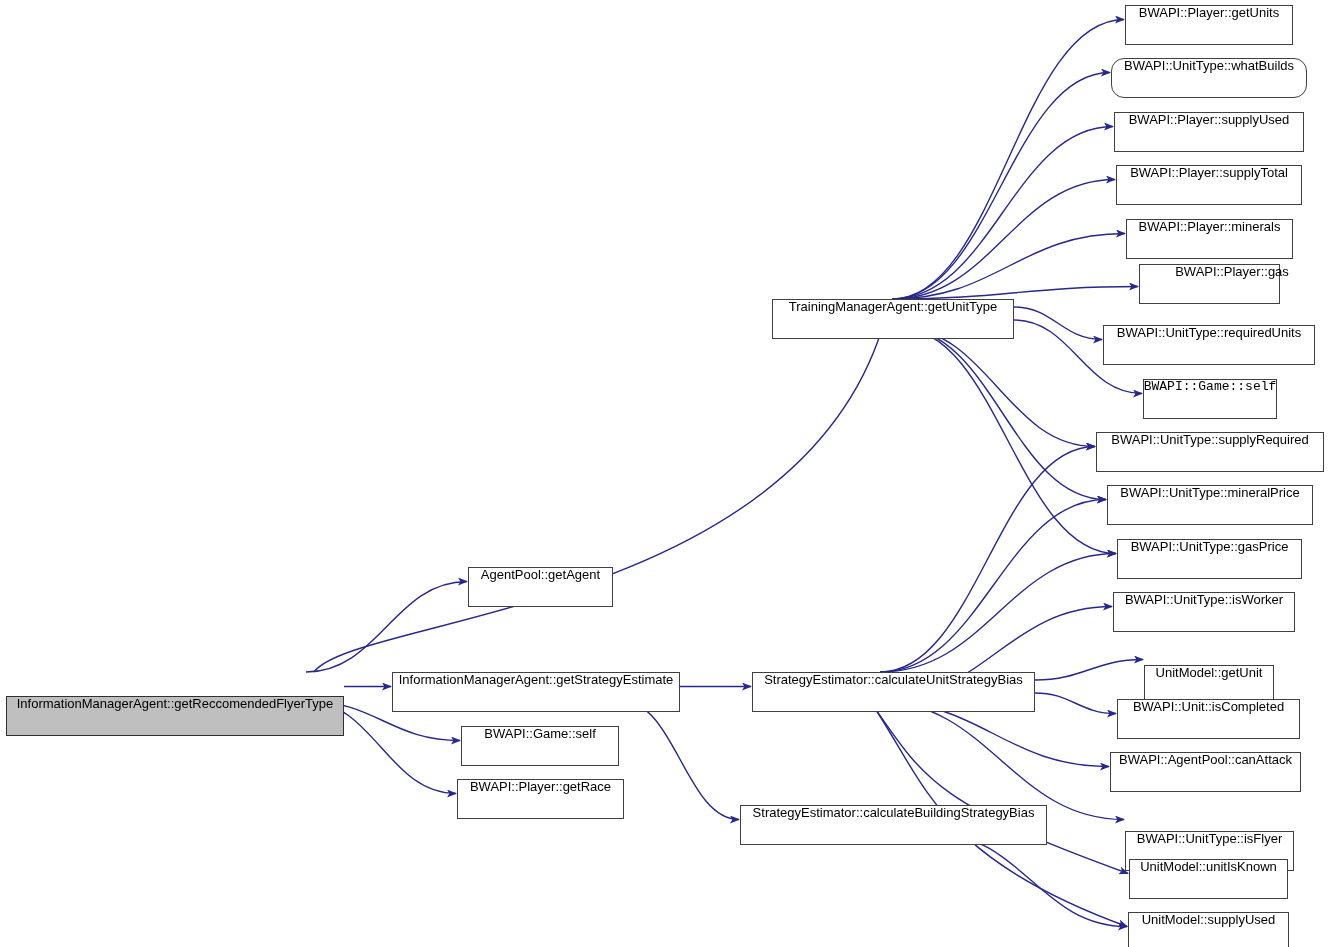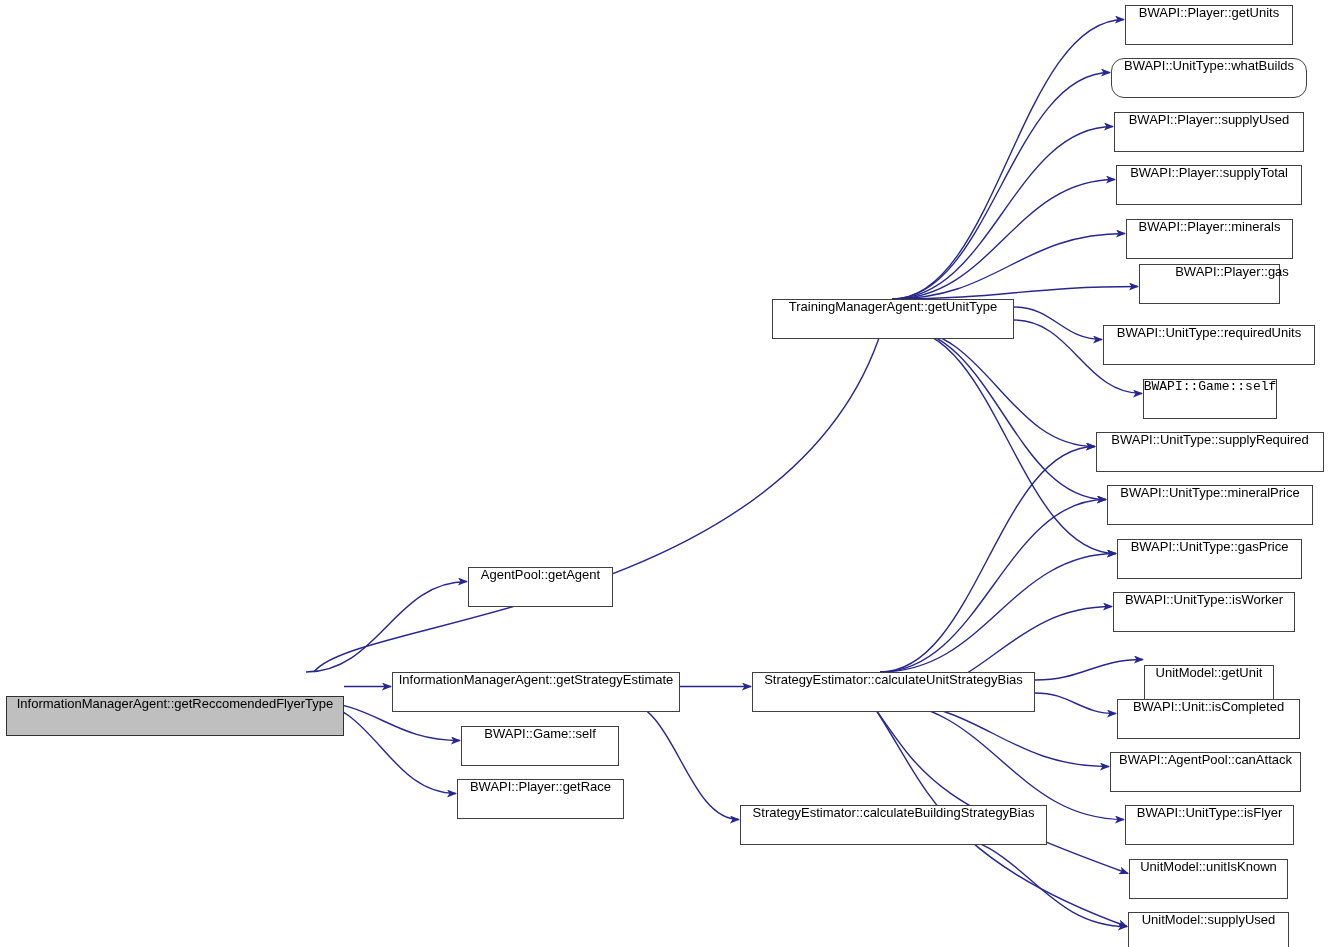--- a/index.html
+++ b/index.html
@@ -155,21 +155,21 @@
       </div>
       <div class="gnode" style="left: 1144px; top: 665px; width: 130px;">
         <span class="lbl">UnitModel::getUnit</span>
       </div>
       <div class="gnode" style="left: 1117px; top: 699px; width: 183px;">
         <span class="lbl">BWAPI::Unit::isCompleted</span>
       </div>
       <div class="gnode" style="left: 1110px; top: 752px; width: 191px;">
         <span class="lbl">BWAPI::AgentPool::canAttack</span>
       </div>
-      <div class="gnode" style="left: 1125px; top: 805px; width: 169px;">
+      <div class="gnode" style="left: 1125px; top: 831px; width: 169px;">
         <span class="lbl">BWAPI::UnitType::isFlyer</span>
       </div>
       <div class="gnode" style="left: 1129px; top: 859px; width: 159px;">
         <span class="lbl">UnitModel::unitIsKnown</span>
       </div>
       <div class="gnode" style="left: 1128px; top: 912px; width: 161px;">
         <span class="lbl">UnitModel::supplyUsed</span>
       </div>
     </div>
 </div>

